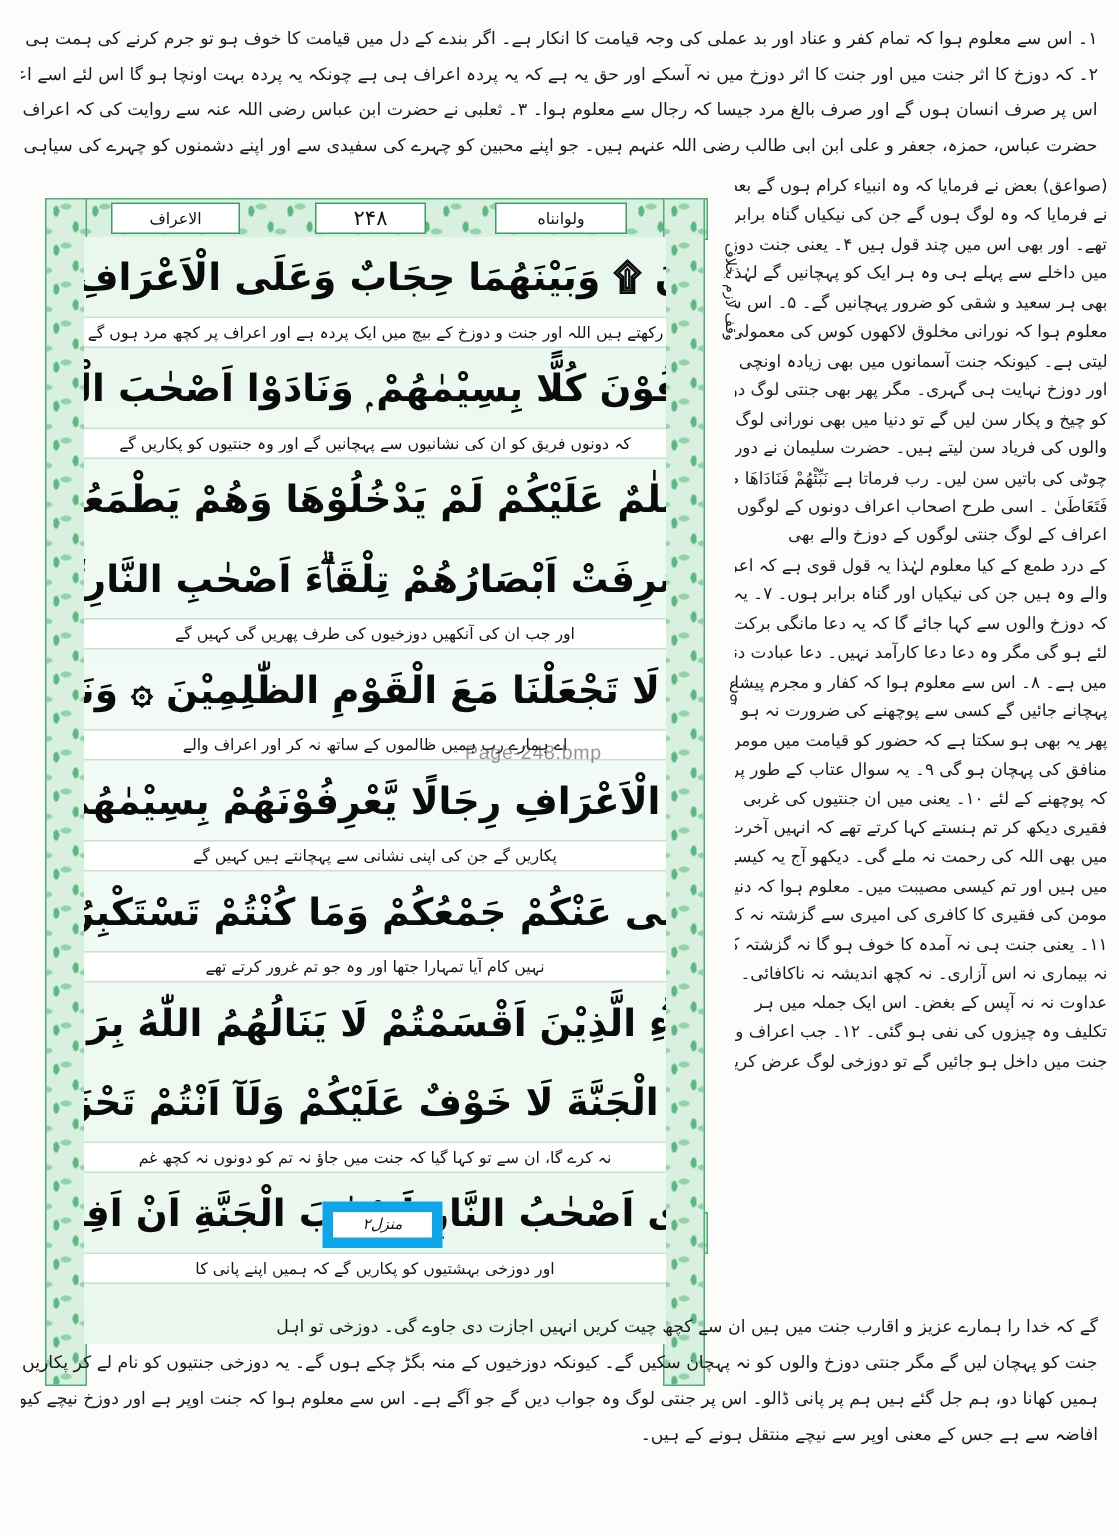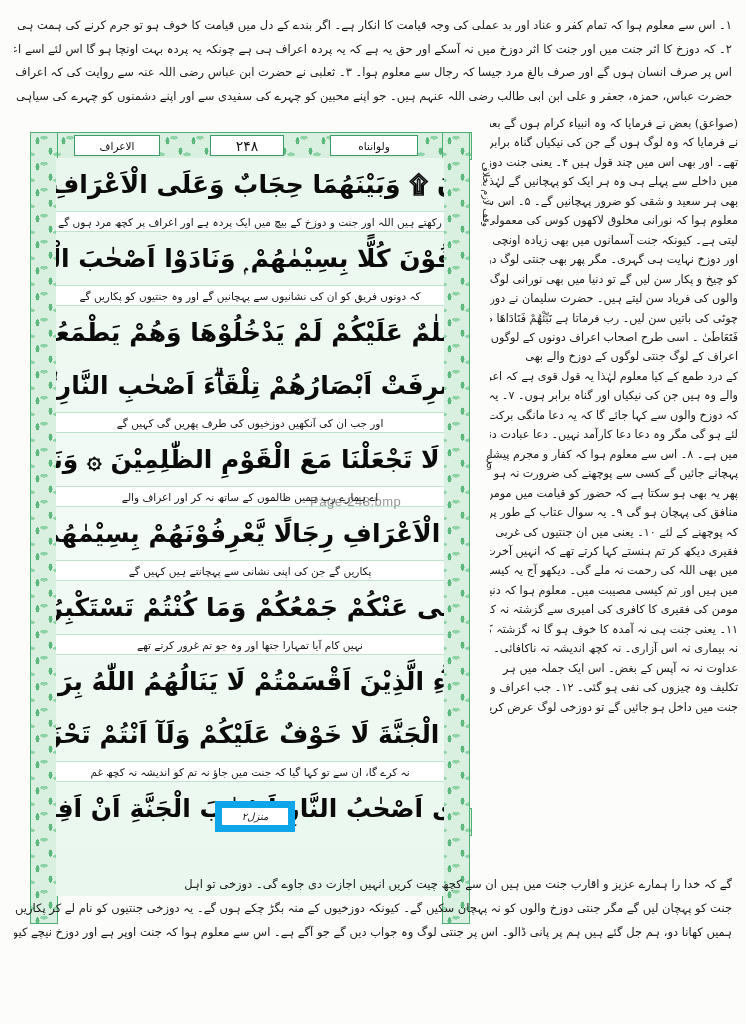--- a/index.html
+++ b/index.html
@@ -314,36 +314,38 @@
           <div class="ayah-line">وَاِذَا صُرِفَتْ اَبْصَارُهُمْ تِلْقَاۗءَ اَصْحٰبِ النَّارِ ۙ قَالُوْا</div>
           <div class="trans-line">اور جب ان کی آنکھیں دوزخیوں کی طرف پھریں گی کہیں گے</div>
           <div class="ayah-line">رَبَّنَا لَا تَجْعَلْنَا مَعَ الْقَوْمِ الظّٰلِمِيْنَ ۞ وَنَادٰٓى</div>
           <div class="trans-line">اے ہمارے رب ہمیں ظالموں کے ساتھ نہ کر اور اعراف والے</div>
           <div class="ayah-line">اَصْحٰبُ الْاَعْرَافِ رِجَالًا يَّعْرِفُوْنَهُمْ بِسِيْمٰهُمْ قَالُوْا</div>
           <div class="trans-line">پکاریں گے جن کی اپنی نشانی سے پہچانتے ہیں کہیں گے</div>
           <div class="ayah-line">مَآ اَغْنٰى عَنْكُمْ جَمْعُكُمْ وَمَا كُنْتُمْ تَسْتَكْبِرُوْنَ ۞</div>
           <div class="trans-line">نہیں کام آیا تمہارا جتھا اور وہ جو تم غرور کرتے تھے</div>
           <div class="ayah-line">اَهٰٓؤُلَاۗءِ الَّذِيْنَ اَقْسَمْتُمْ لَا يَنَالُهُمُ اللّٰهُ بِرَحْمَةٍ ۭ</div>
           <div class="ayah-line">اُدْخُلُوا الْجَنَّةَ لَا خَوْفٌ عَلَيْكُمْ وَلَآ اَنْتُمْ تَحْزَنُوْنَ ۞</div>
-          <div class="trans-line">نہ کرے گا، ان سے تو کہا گیا کہ جنت میں جاؤ نہ تم کو اندیشہ نہ کچھ غم</div>
+          <div class="trans-line">نہ کرے گا، ان سے تو کہا گیا کہ جنت میں جاؤ نہ تم کو دونوں نہ کچھ غم</div>
           <div class="ayah-line">وَنَادٰٓى اَصْحٰبُ النَّارِ اَصْحٰبَ الْجَنَّةِ اَنْ اَفِيْضُوْا</div>
+          <div class="trans-line">اور دوزخی بہشتیوں کو پکاریں گے کہ ہمیں اپنے پانی کا</div>
         </div>
 
       <div class="side-note" id="side-note-right">وقف لازم بخلاف</div>
 
       <div class="ruku-mark">
         <span>ع</span>
         <span class="num">9</span>
       </div>
 
     </div>
 
     <div id="watermark">Page-248.bmp</div>
 
   </div>
 
   <div id="bottom-commentary" class="urdu">
       <span class="line">گے کہ خدا را ہمارے عزیز و اقارب جنت میں ہیں ان سے کچھ چیت کریں انہیں اجازت دی جاوے گی۔ دوزخی تو اہل</span>
       <span class="line">جنت کو پہچان لیں گے مگر جنتی دوزخ والوں کو نہ پہچان سکیں گے۔ کیونکہ دوزخیوں کے منہ بگڑ چکے ہوں گے۔ یہ دوزخی جنتیوں کو نام لے کر پکاریں گے کہ ہمیں پانی دو</span>
       <span class="line">ہمیں کھانا دو، ہم جل گئے ہیں ہم پر پانی ڈالو۔ اس پر جنتی لوگ وہ جواب دیں گے جو آگے ہے۔ اس سے معلوم ہوا کہ جنت اوپر ہے اور دوزخ نیچے کیونکہ افِیْضُوْا</span>
+      <span class="line">افاضہ سے ہے جس کے معنی اوپر سے نیچے منتقل ہونے کے ہیں۔</span>
     </div>
 
 </div>
 
 </body></html>

